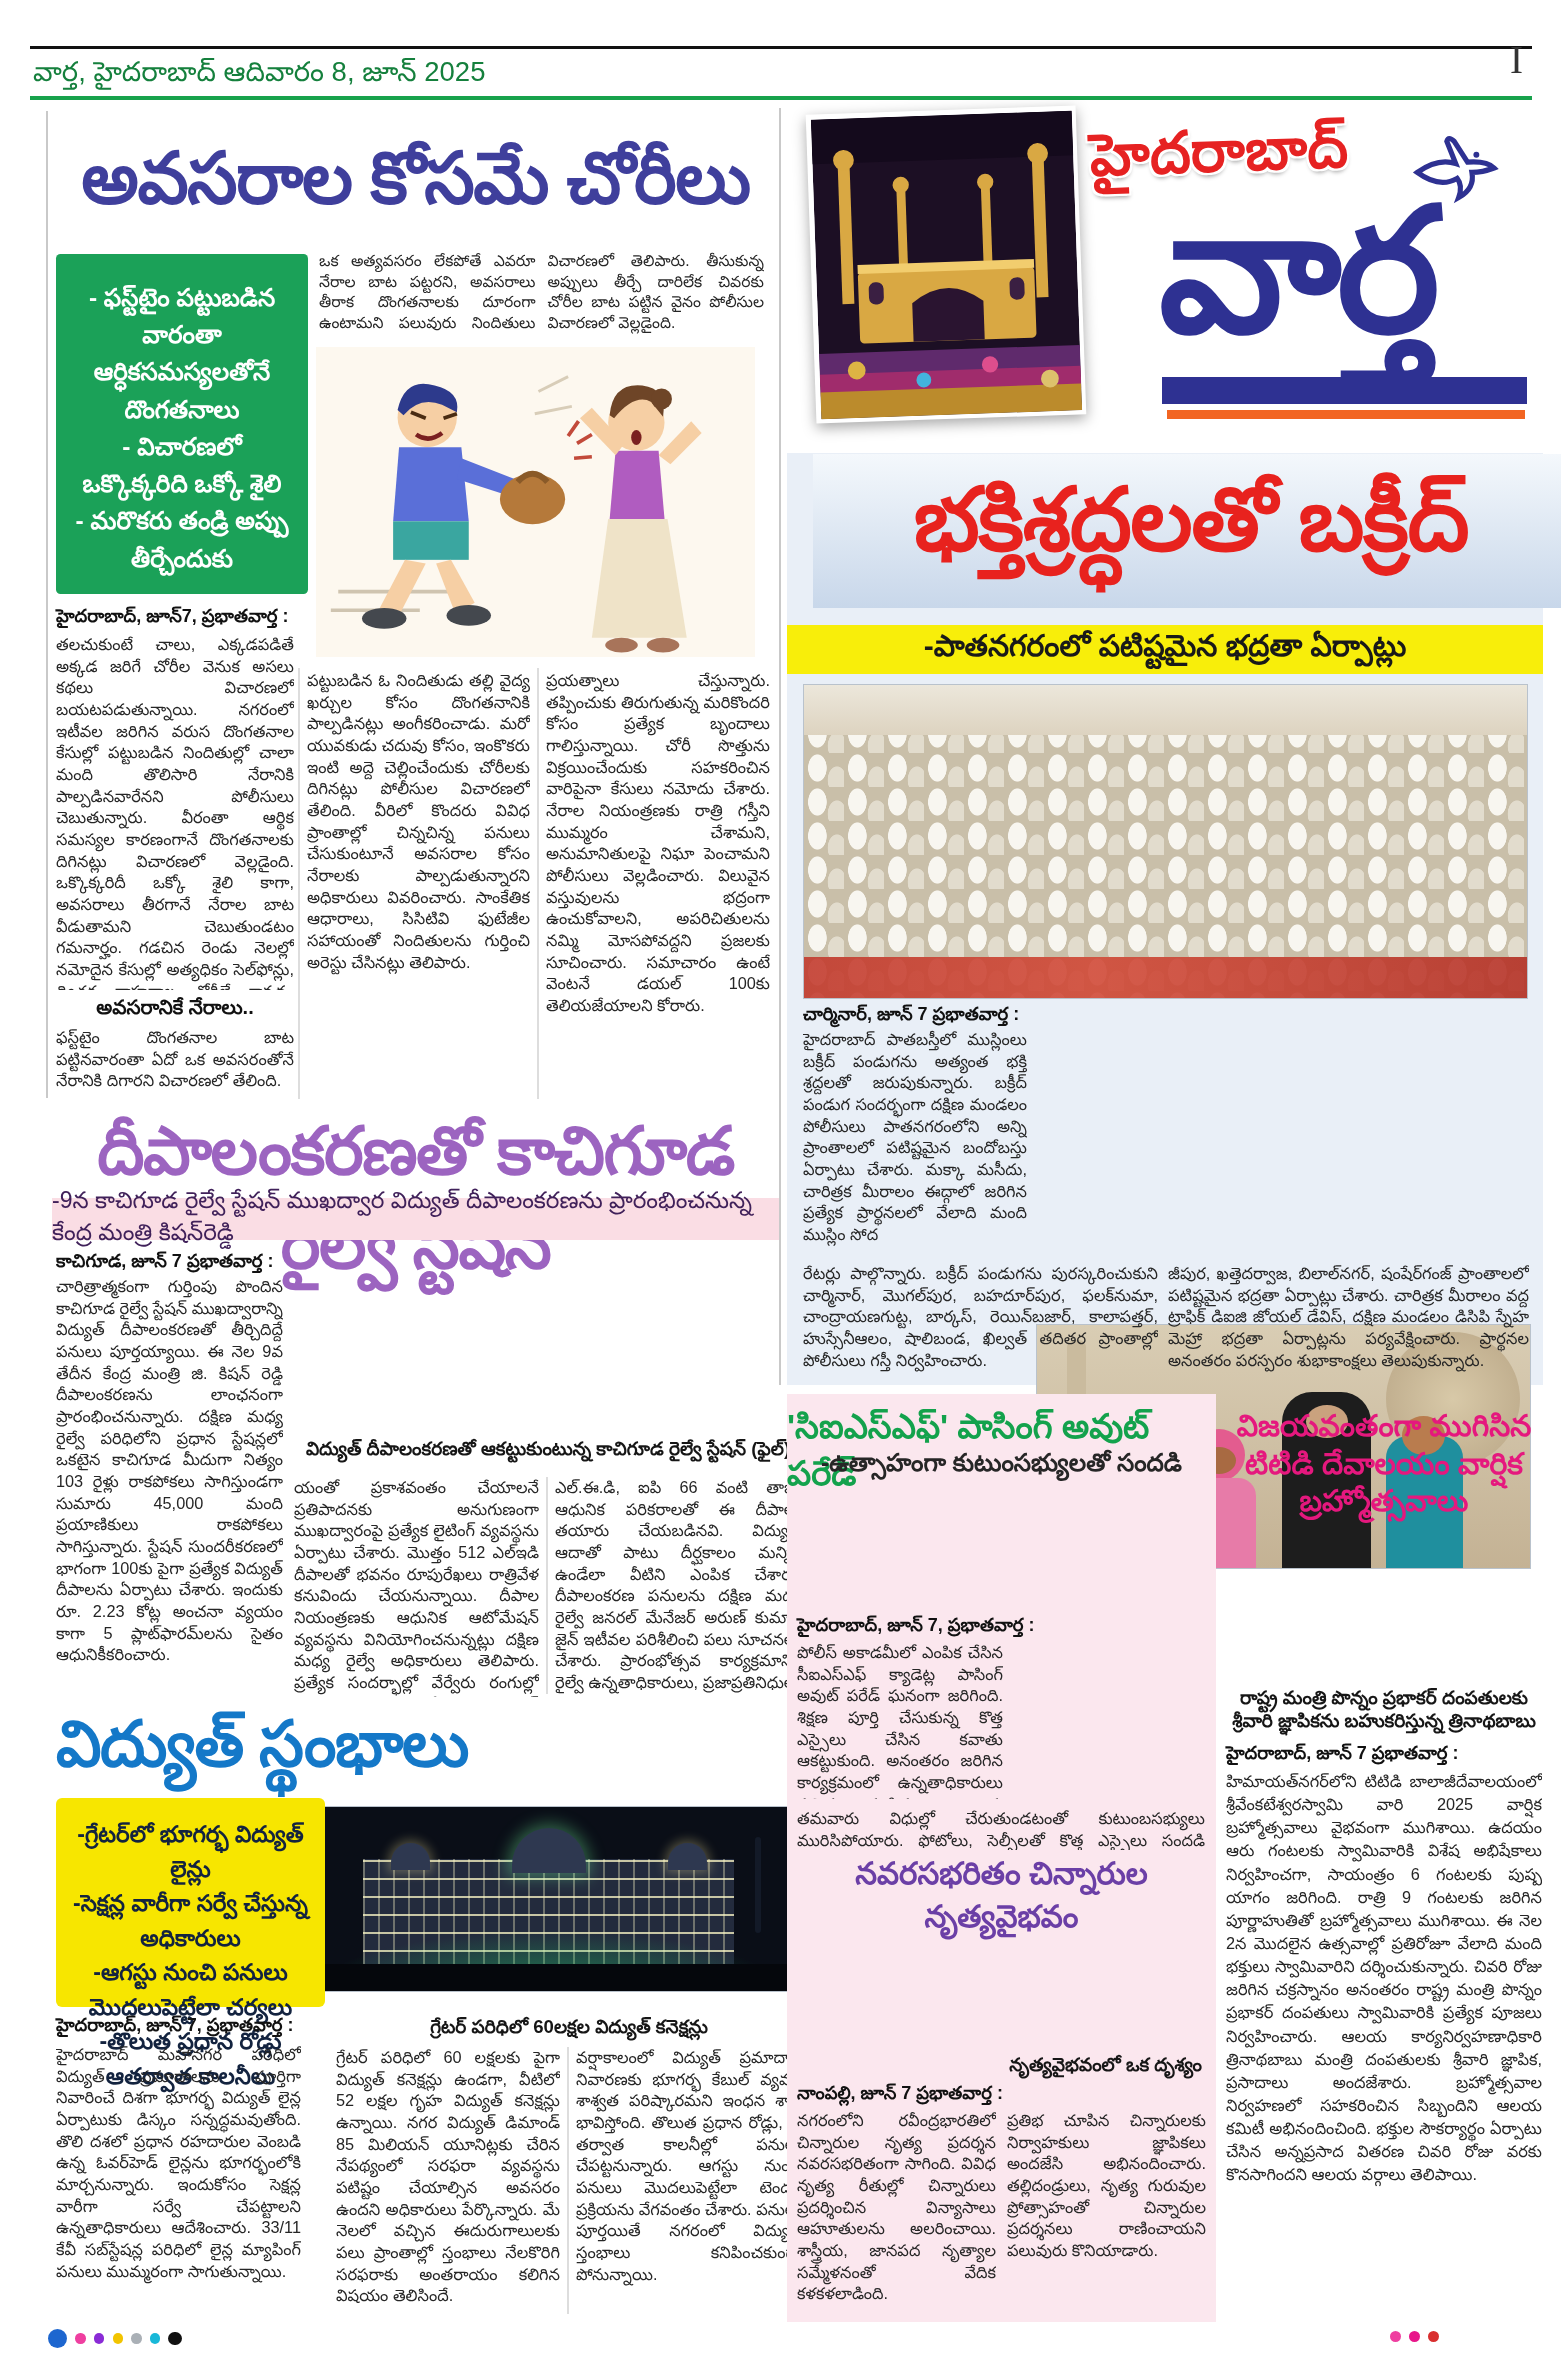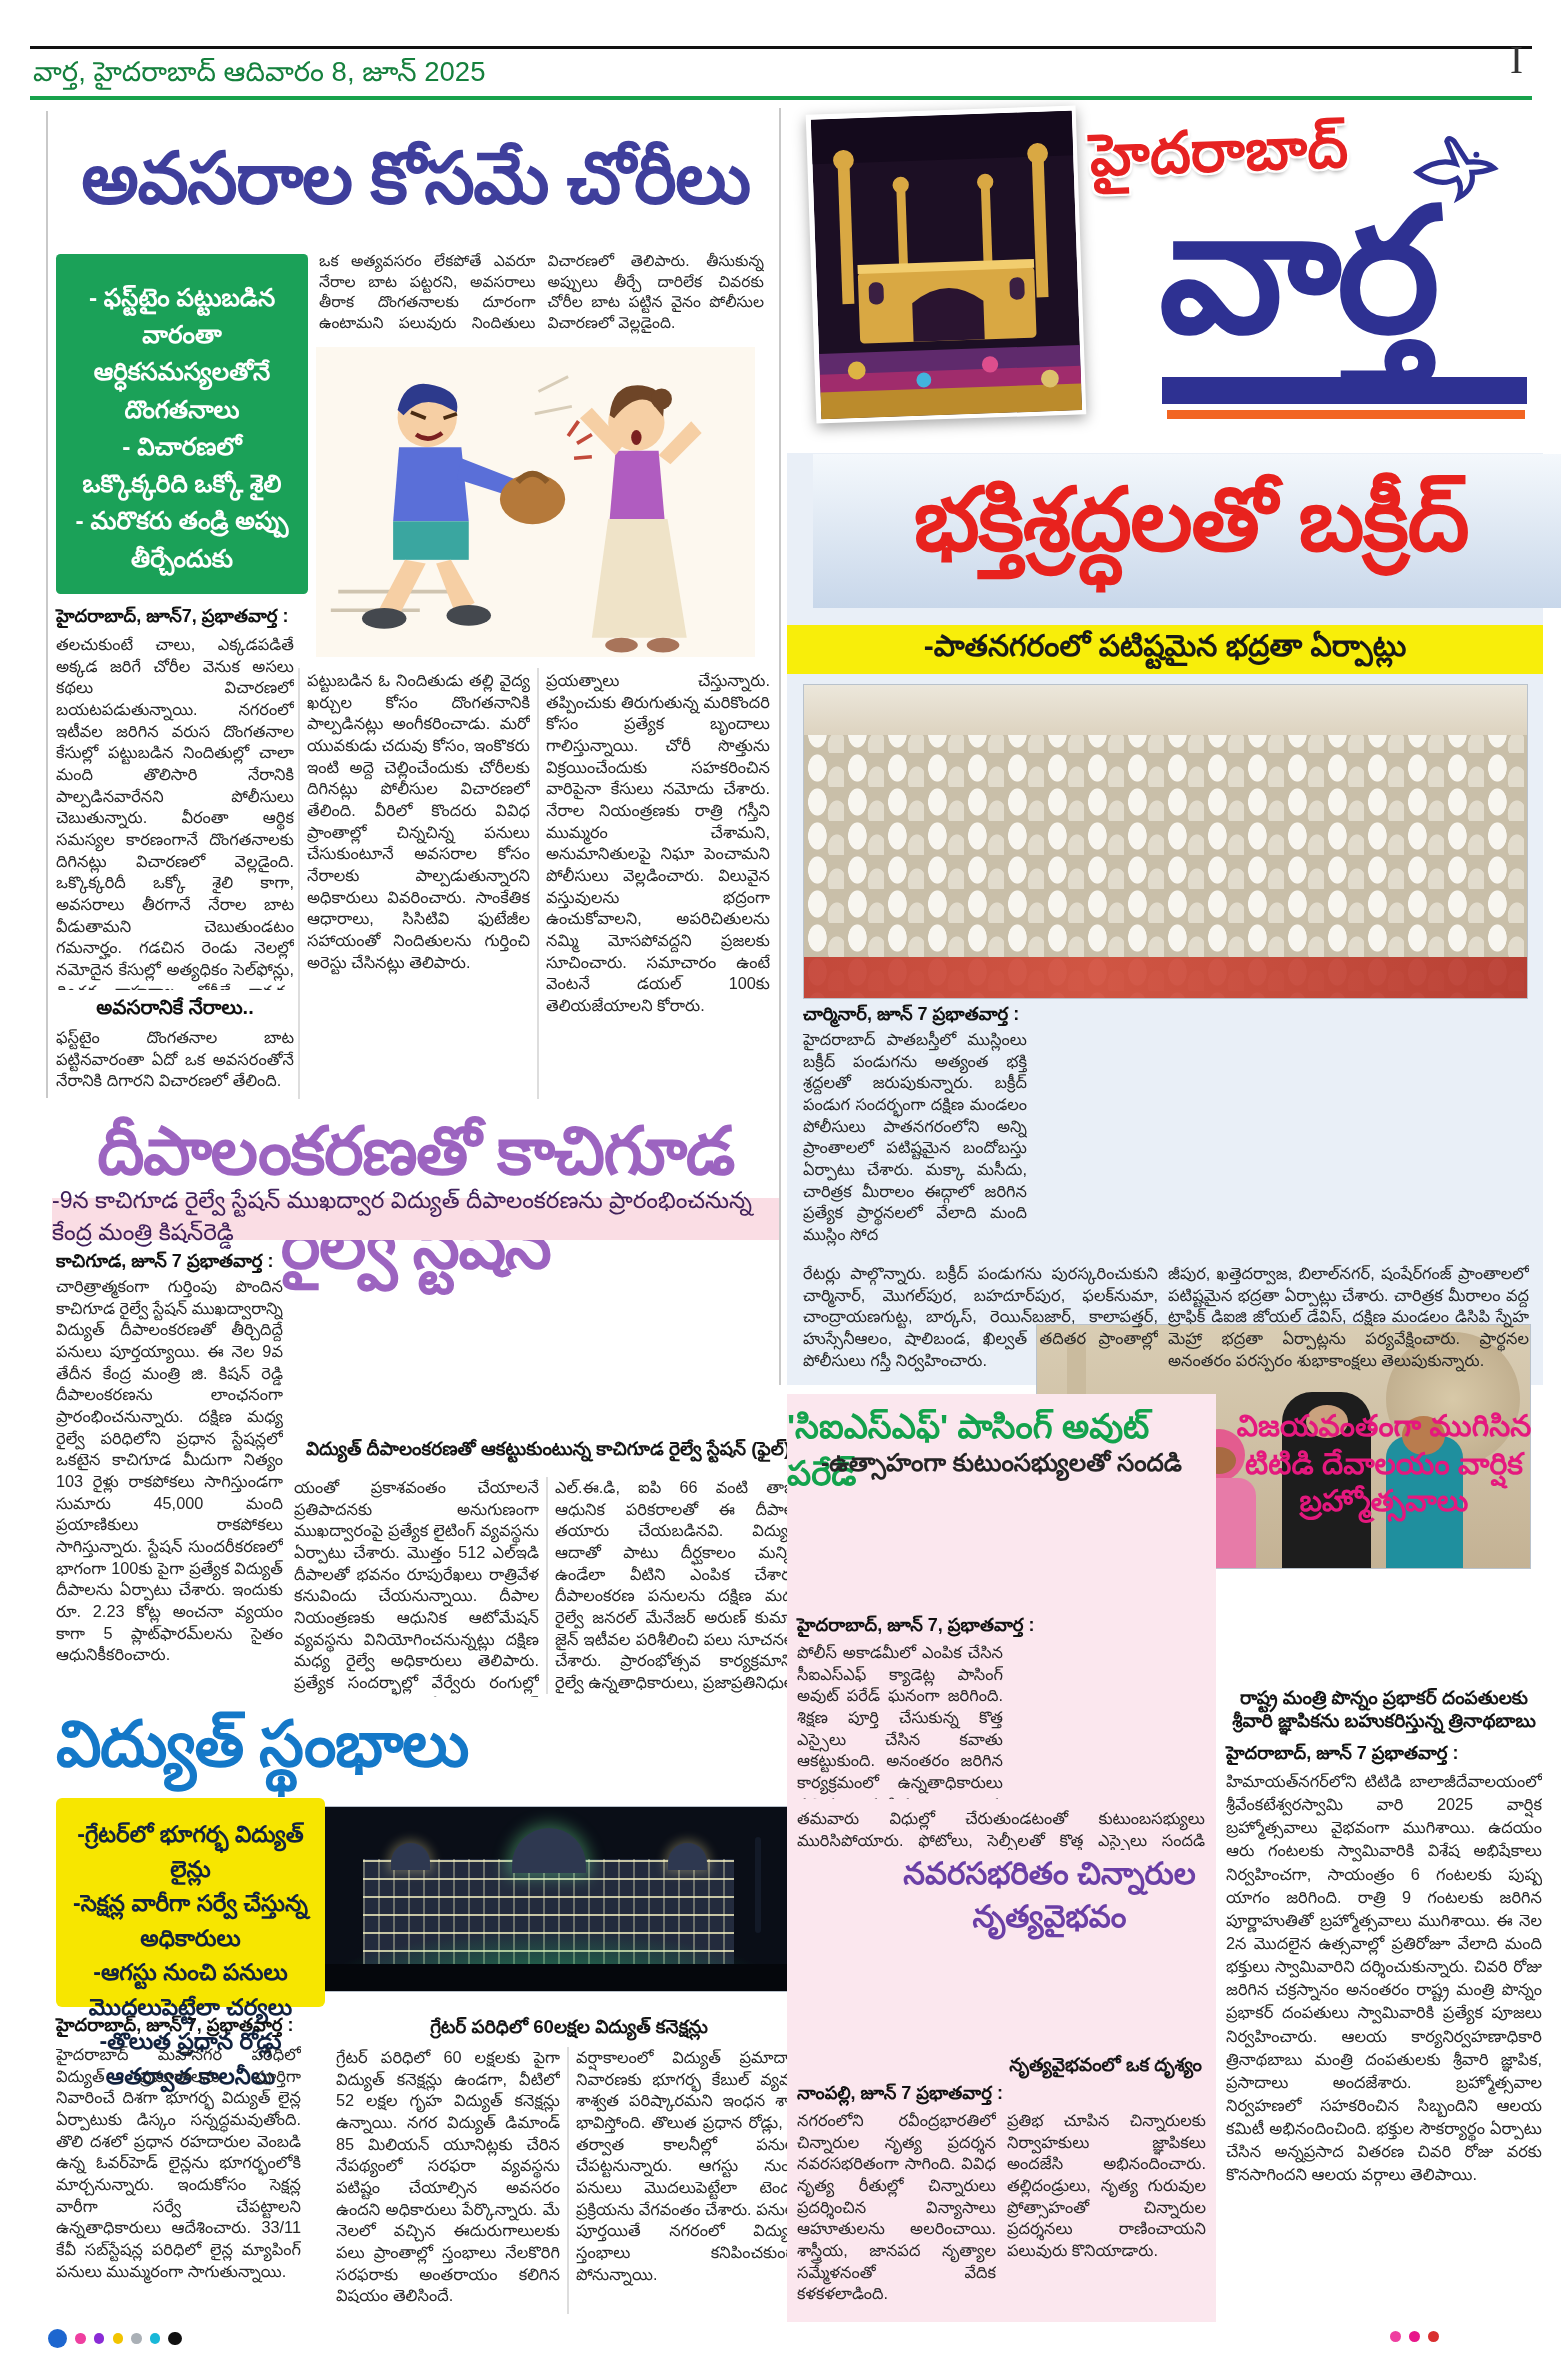--- a/index.html
+++ b/index.html
@@ -258,21 +258,21 @@
 
   <div class="abs cisf-panel" style="left:787px;top:1394px;width:429px;height:928px;"></div>
   <div class="abs cisf-header" style="left:787px;top:1407px;width:429px;">'సిఐఎస్ఎఫ్' పాసింగ్ అవుట్ పరేడ్</div>
   <div class="abs cisf-subhead" style="left:787px;top:1449px;width:429px;">-ఉత్సాహంగా కుటుంసభ్యులతో సందడి</div>
 
   <div class="abs byline" style="left:797px;top:1615px;width:408px;">హైదరాబాద్, జూన్ 7, ప్రభాతవార్త :</div>
   <div class="abs body-text" style="left:797px;top:1642px;width:206px;height:157px;">పోలీస్ అకాడమీలో ఎంపిక చేసిన సీఐఎస్ఎఫ్ క్యాడెట్ల పాసింగ్ అవుట్ పరేడ్ ఘనంగా జరిగింది. శిక్షణ పూర్తి చేసుకున్న కొత్త ఎస్సైలు చేసిన కవాతు ఆకట్టుకుంది. అనంతరం జరిగిన కార్యక్రమంలో ఉన్నతాధికారులు ప్రతిభ చూపిన క్యాడెట్లకు పతకాలు అందజేశారు. ఈ వేడుకకు హాజరైన కుటుంబసభ్యులతో పరేడ్ మైదానం సందడిగా మారింది.</div>
 
   <div class="abs body-text" style="left:797px;top:1808px;width:408px;height:42px;">తమవారు విధుల్లో చేరుతుండటంతో కుటుంబసభ్యులు మురిసిపోయారు. ఫోటోలు, సెల్ఫీలతో కొత్త ఎస్సైలు సందడి చేశారు.</div>
 
-  <div class="abs dance-header" style="left:787px;top:1856px;width:429px;padding-left:48px;">నవరసభరితం చిన్నారుల నృత్యవైభవం</div>
+  <div class="abs dance-header" style="left:787px;top:1856px;width:429px;">నవరసభరితం చిన్నారుల నృత్యవైభవం</div>
 
   <div class="abs caption" style="left:950px;top:2053px;width:252px;text-align:right;">నృత్యవైభవంలో ఒక దృశ్యం</div>
   <div class="abs byline" style="left:797px;top:2083px;width:408px;">నాంపల్లి, జూన్ 7 ప్రభాతవార్త :</div>
   <div class="abs body-text" style="left:797px;top:2110px;width:199px;height:202px;">నగరంలోని రవీంద్రభారతిలో చిన్నారుల నృత్య ప్రదర్శన నవరసభరితంగా సాగింది. వివిధ నృత్య రీతుల్లో చిన్నారులు ప్రదర్శించిన విన్యాసాలు ఆహూతులను అలరించాయి. శాస్త్రీయ, జానపద నృత్యాల సమ్మేళనంతో వేదిక కళకళలాడింది.</div>
   <div class="abs body-text" style="left:1007px;top:2110px;width:199px;height:202px;">ప్రతిభ చూపిన చిన్నారులకు నిర్వాహకులు జ్ఞాపికలు అందజేసి అభినందించారు. తల్లిదండ్రులు, నృత్య గురువుల ప్రోత్సాహంతో చిన్నారుల ప్రదర్శనలు రాణించాయని పలువురు కొనియాడారు.</div>
 
   <div class="abs ttd-header" style="left:1226px;top:1407px;width:316px;">విజయవంతంగా ముగిసిన టిటిడి దేవాలయం వార్షిక బ్రహ్మోత్సవాలు</div>
 
   <div class="abs caption" style="left:1226px;top:1686px;width:316px;">రాష్ట్ర మంత్రి పొన్నం ప్రభాకర్ దంపతులకు శ్రీవారి జ్ఞాపికను బహుకరిస్తున్న త్రినాథబాబు</div>
   <div class="abs byline" style="left:1226px;top:1743px;width:316px;">హైదరాబాద్, జూన్ 7 ప్రభాతవార్త :</div>

